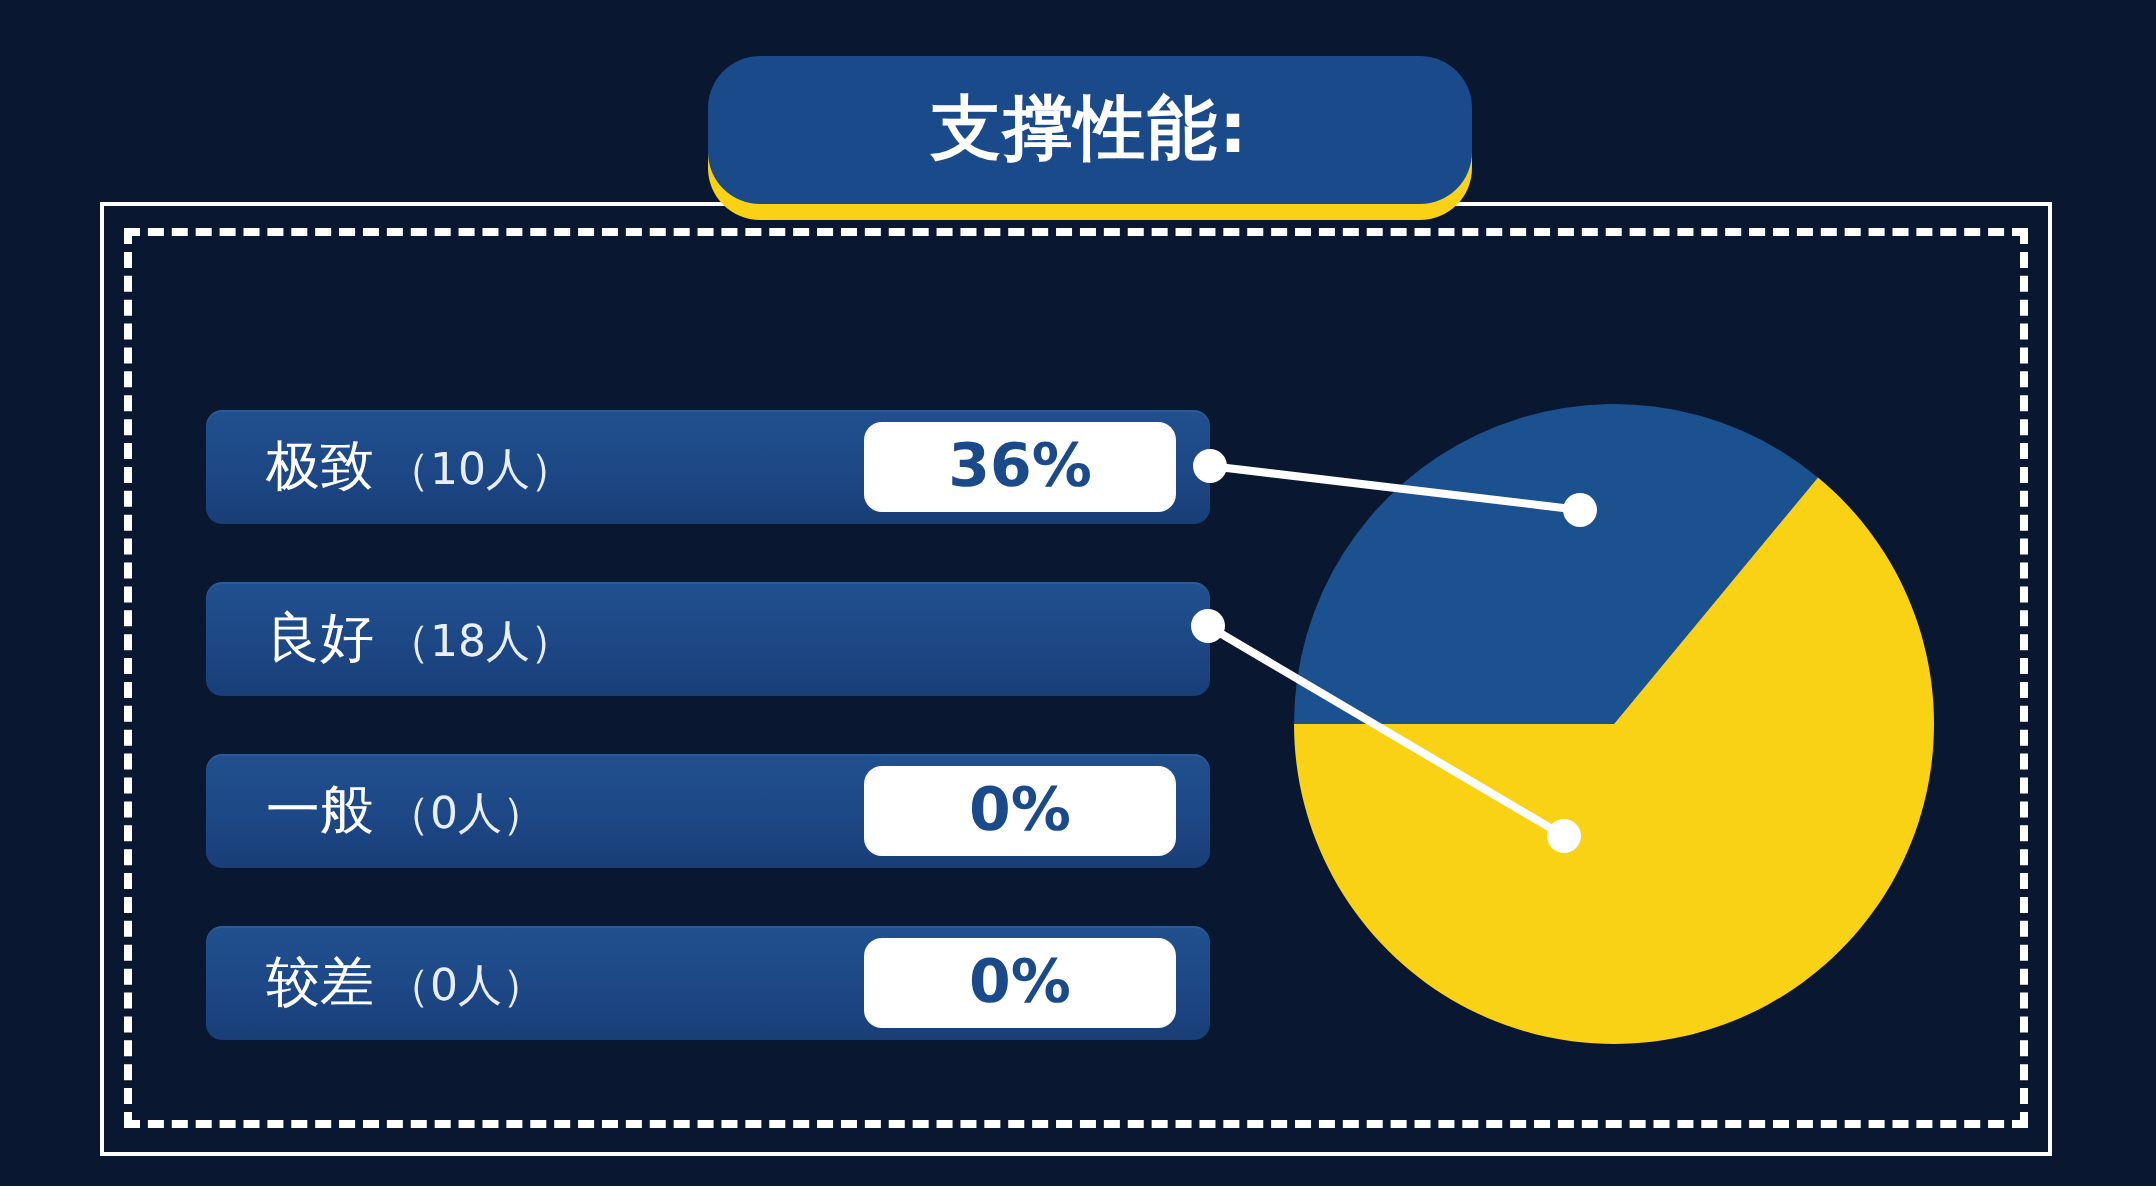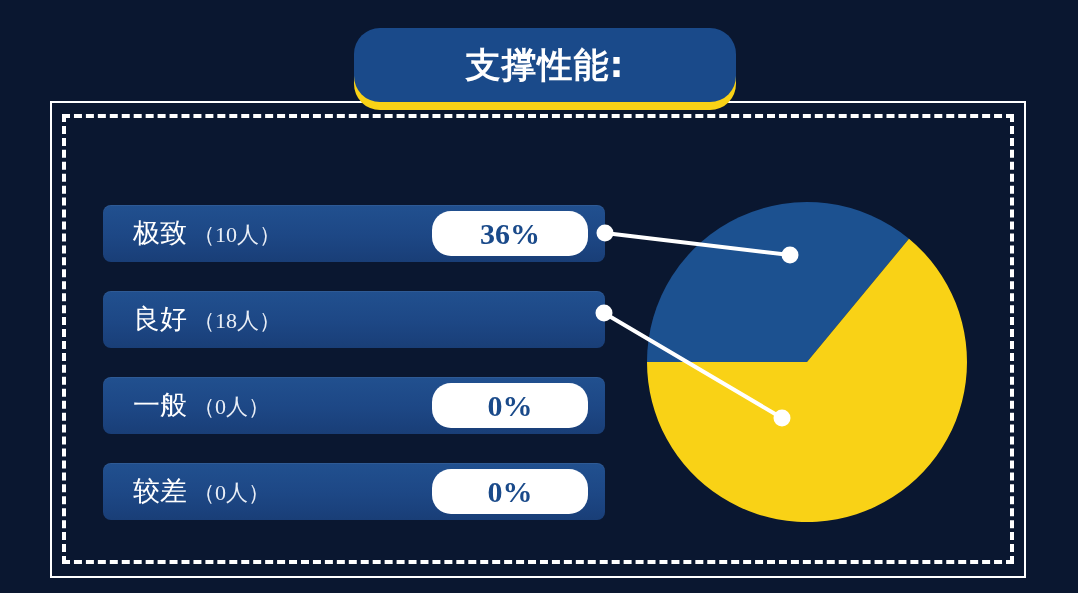--- a/index.html
+++ b/index.html
@@ -80,21 +80,20 @@
     letter-spacing: 1px;
     line-height: 1;
   }
 
   
   .bars {
     position: absolute;
     left: 103px;
     top: 205px;
     width: 502px;
-    font-family: Liberation Serif, serif;
   }
   .bar-row {
     position: relative;
     width: 502px;
     height: 57px;
     margin-bottom: 29px;
     background: linear-gradient(to bottom, #21508f 0%, #1d4785 55%, #193e77 100%);
     border-radius: 8px;
     display: flex;
     align-items: center;
@@ -117,21 +116,21 @@
     margin-left: 6px;
     line-height: 1;
   }
   .bar-value-box {
     position: absolute;
     left: 329px;
     top: 6px;
     width: 156px;
     height: 45px;
     background: #ffffff;
-    border-radius: 19px;
+    border-radius: 9px;
     display: flex;
     align-items: center;
     justify-content: center;
   }
   .bar-value-text {
     color: #1a4a8a;
     font-size: 30px;
     font-weight: bold;
     line-height: 1;
   }

